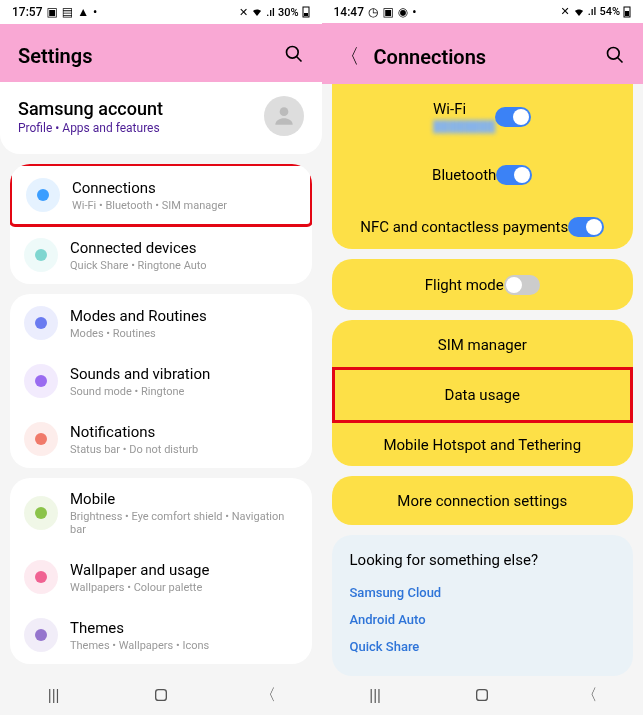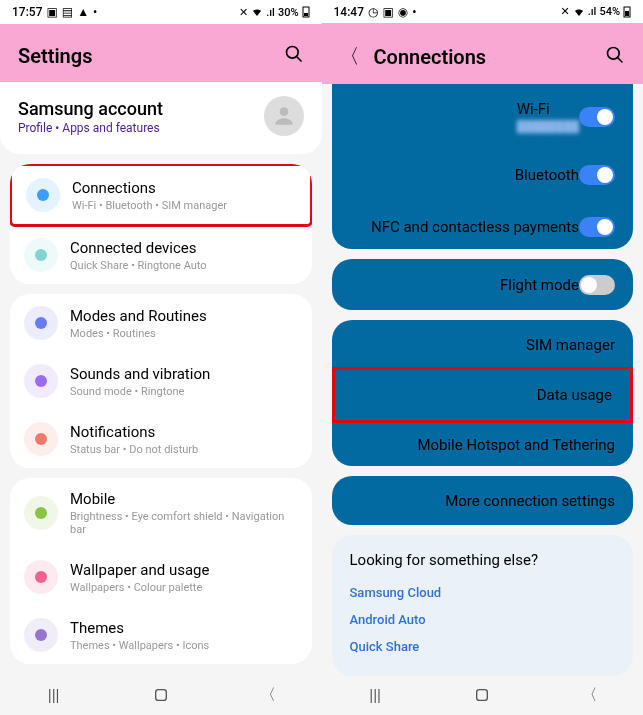--- a/index.html
+++ b/index.html
@@ -88,25 +88,25 @@
   .row .txt .title { font-size: 15px; color: #000; }
   .row .txt .sub { font-size: 11px; color: #999; margin-top: 2px; }
   .highlight {
     border: 3px solid #e30613;
     border-radius: 6px;
     margin: -1px;
   }
 
   
   .conn-row {
-    background: #0369a1;
+    background: #fde047;
     padding: 16px 18px;
     display: flex;
     align-items: center;
-    justify-content: flex-end;
+    justify-content: center;
   }
   .conn-row .title { font-size: 15px; color: #000; }
   .conn-row .sub { font-size: 11px; color: #88b3e8; margin-top: 2px; filter: blur(2px); }
   .toggle {
     width: 36px; height: 20px; border-radius: 12px;
     background: #3b82f6; position: relative; flex-shrink: 0;
   }
   .toggle::after {
     content: ""; position: absolute; right: 2px; top: 2px;
     width: 16px; height: 16px; border-radius: 50%; background: #fff;

